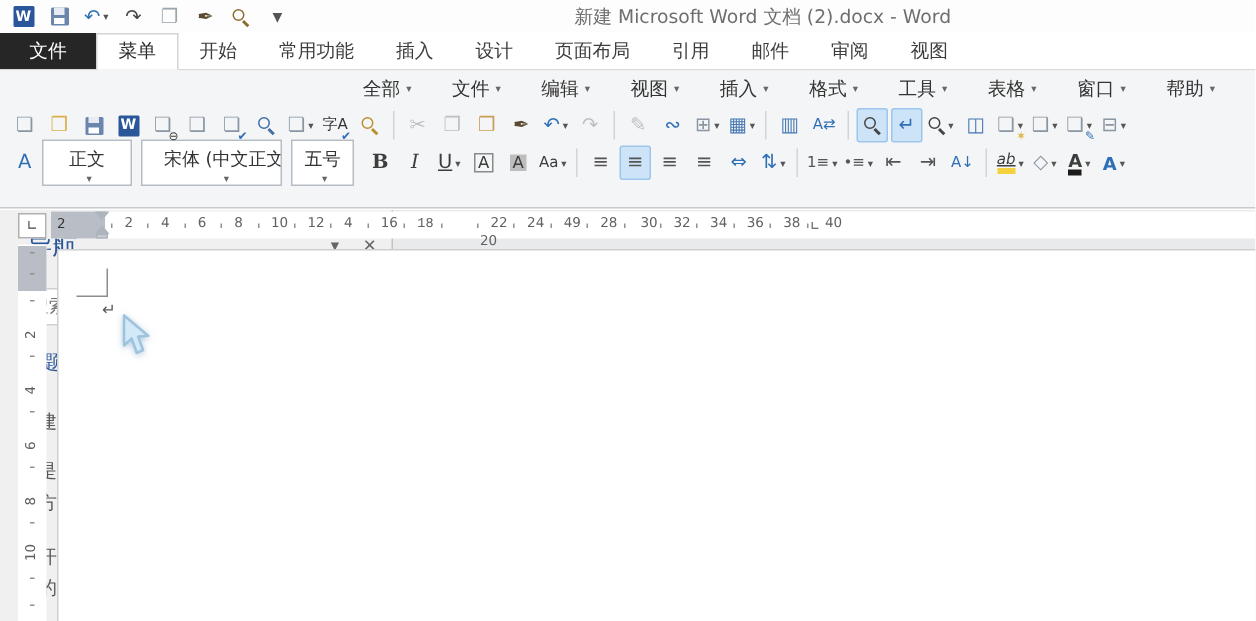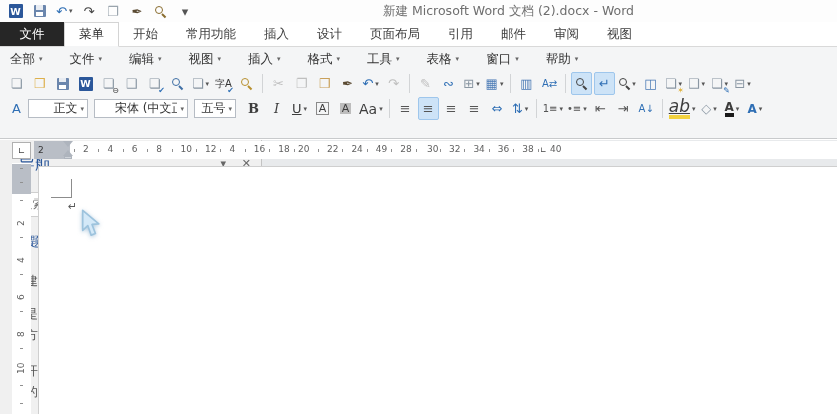--- a/index.html
+++ b/index.html
@@ -14,51 +14,51 @@
   .title{position:absolute;left:383px;top:0;line-height:22px;font-size:12.5px;color:#6e6e6e;white-space:nowrap;}
 
   
   .tabrow{position:absolute;left:0;top:22px;width:837px;height:25px;display:flex;background:#fff;border-bottom:1px solid #d9d9d9;box-sizing:border-box;}
   .file-tab{width:64px;background:#262626;color:#fff;font-size:12.5px;text-align:center;line-height:24px;}
   .rtab{padding:0 14px;line-height:24px;font-size:12.5px;color:#3d3d3d;white-space:nowrap;}
   .rtab.active{background:#fff;border:1px solid #d4d4d4;border-bottom:1px solid #f4f5f6;line-height:22px;margin-bottom:-1px;color:#2b2b2b;}
 
   
   .ribbon{position:absolute;left:0;top:47px;width:837px;height:92px;background:#f4f5f6;border-bottom:1px solid #c8cacc;box-sizing:border-box;}
-  .menurow{height:24px;display:flex;align-items:center;padding-left:10px;}
+  .menurow{height:24px;display:flex;align-items:center;padding-left:10px;justify-content:flex-end;}
   .mitem{display:inline-flex;align-items:center;margin-right:27px;font-size:12.5px;color:#333;white-space:nowrap;}
   .mitem .caret{font-size:7px;color:#666;margin-left:4px;}
   .iconrow{height:25px;display:flex;align-items:center;padding-left:5px;}
   .tbtn{position:relative;display:inline-flex;align-items:center;justify-content:center;min-width:19px;height:21px;margin:0 1px;
     border:1px solid transparent;border-radius:2px;font-size:13px;}
   .tbtn.selected{background:#cde3f7;border-color:#9ec6ec;}
   .tbtn.disabled .glyph{color:#bfbfbf !important;}
   .tbtn .glyph{line-height:1;}
   .tbtn .overlay{position:absolute;right:-1px;bottom:-1px;font-size:8px;line-height:1;}
   .tbtn .caret{font-size:7px;color:#555;margin-left:2px;}
   .vsep{width:1px;height:19px;background:#d2d4d6;margin:0 4px;align-self:center;}
-  .combo{display:inline-flex;align-items:center;justify-content:flex-end;background:#fff;border:1px solid #b6bcc4;height:19px;
-    font-size:12px;color:#333;padding:0 3px;margin-right:6px;overflow:hidden;white-space:nowrap;box-sizing:border-box;}
+  .combo{display:inline-flex;align-items:center;justify-content:flex-end;background:#fff;border:1px solid #b6bcc4;height:31px;
+    font-size:12px;color:#333;padding:0 3px;margin-right:6px;overflow:hidden;white-space:nowrap;box-sizing:border-box;flex-direction:column;}
   .combo .caret{font-size:7px;color:#666;margin-left:3px;flex:none;}
   .grouplabel{height:17px;text-align:center;font-size:11px;color:#5f6368;line-height:15px;}
 
   
   .mag{width:11px;height:11px;position:relative;display:inline-block;}
   .mag::before{content:"";position:absolute;left:0;top:0;width:6px;height:6px;border:1.5px solid currentColor;border-radius:50%;}
   .mag::after{content:"";position:absolute;left:7px;top:7px;width:5px;height:2px;background:currentColor;transform:rotate(45deg);transform-origin:0 50%;}
   .floppy{width:12px;height:12px;display:inline-block;background:#6b86ad;border-radius:1px;position:relative;}
   .floppy::before{content:"";position:absolute;left:2.5px;top:0;width:7px;height:4.5px;background:#e8ecf2;}
   .floppy::after{content:"";position:absolute;left:2.5px;bottom:1px;width:7px;height:4px;background:#fff;}
   .wdoc{background:#2b579a;color:#fff;font-size:9.5px;font-weight:bold;width:14px;height:14px;display:inline-flex;align-items:center;justify-content:center;border-radius:1px;}
   .b{font-weight:bold;font-family:"DejaVu Serif","Liberation Serif",serif;color:#3d3d3d;}
   .i{font-style:italic;font-family:"DejaVu Serif","Liberation Serif",serif;color:#3d3d3d;}
   .u{text-decoration:underline;color:#3d3d3d;}
   .charborder{border:1px solid #8a8a8a;padding:0 2px;font-size:11px;color:#3d3d3d;}
   .charshade{background:#bdbdbd;padding:0 2px;font-size:11px;color:#3d3d3d;}
-  .highlight{border-bottom:4px solid #f3d23e;font-style:italic;font-size:17px;color:#3d3d3d;text-decoration:underline;}
+  .highlight{border-bottom:4px solid #f3d23e;font-style:italic;font-size:10px;color:#3d3d3d;text-decoration:underline;}
   .fontcolor{border-bottom:4px solid #1a1a1a;font-size:12px;color:#3d3d3d;font-weight:bold;}
   .chareffect{font-size:12px;font-weight:bold;}
 
   
   .content{position:absolute;left:0;top:140px;width:837px;height:274px;background:#e8eaec;}
 
   
   .navpanel{position:absolute;left:0;top:0;width:262px;height:274px;background:#f0f0f0;border-right:1px solid #c3c3c3;box-sizing:border-box;}
   .nav-head{position:absolute;left:18px;right:10px;top:12px;height:24px;}
   .nav-title{font-size:17px;color:#2b579a;}
@@ -330,21 +330,21 @@
           <span class="glyph u">U</span>
           <span class="caret">▾</span>
         </span>
         <span class="tbtn">
           <span class="glyph charborder">A</span>
         </span>
         <span class="tbtn">
           <span class="glyph charshade">A</span>
         </span>
         <span class="tbtn">
-          <span class="glyph" style="color: rgb(61, 61, 61); font-size: 14px;">Aa</span>
+          <span class="glyph" style="color: rgb(61, 61, 61); font-size: 10px;">Aa</span>
           <span class="caret">▾</span>
         </span>
         <span class="vsep"></span>
         <span class="tbtn">
           <span class="glyph" style="color: rgb(85, 85, 85);">≡</span>
         </span>
         <span class="tbtn selected">
           <span class="glyph" style="color: rgb(85, 85, 85);">≡</span>
         </span>
         <span class="tbtn">
@@ -435,22 +435,22 @@
       <div class="ind-hang"></div>
       <div class="ind-box"></div>
     <span class="rnum" style="left: 49px;">2</span>
         <span class="rnum" style="left: 73.4px;">4</span>
         <span class="rnum" style="left: 97.8px;">6</span>
         <span class="rnum" style="left: 122.2px;">8</span>
         <span class="rnum" style="left: 146.6px;">10</span>
         <span class="rnum" style="left: 171px;">12</span>
         <span class="rnum" style="left: 195.4px;">4</span>
         <span class="rnum" style="left: 219.8px;">16</span>
-        <span class="rnum" style="left: 244.2px;">18</span>
-        <span class="rnum" style="left: 264px;">20</span>
+        <span class="rnum" style="left: 244.2px; font-family: Liberation Mono, monospace;">18</span>
+        <span class="rnum" style="left: 286px; margin-top: 12px;">20</span>
         <span class="rnum" style="left: 293px;">22</span>
         <span class="rnum" style="left: 317.4px;">24</span>
         <span class="rnum" style="left: 341.8px;">49</span>
         <span class="rnum" style="left: 366.2px;">28</span>
         <span class="rnum" style="left: 393px;">30</span>
         <span class="rnum" style="left: 415px;">32</span>
         <span class="rnum" style="left: 439.4px;">34</span>
         <span class="rnum" style="left: 463.8px;">36</span>
         <span class="rnum" style="left: 488.2px;">38</span>
         <span class="rtick" style="left: 40px;"></span>

